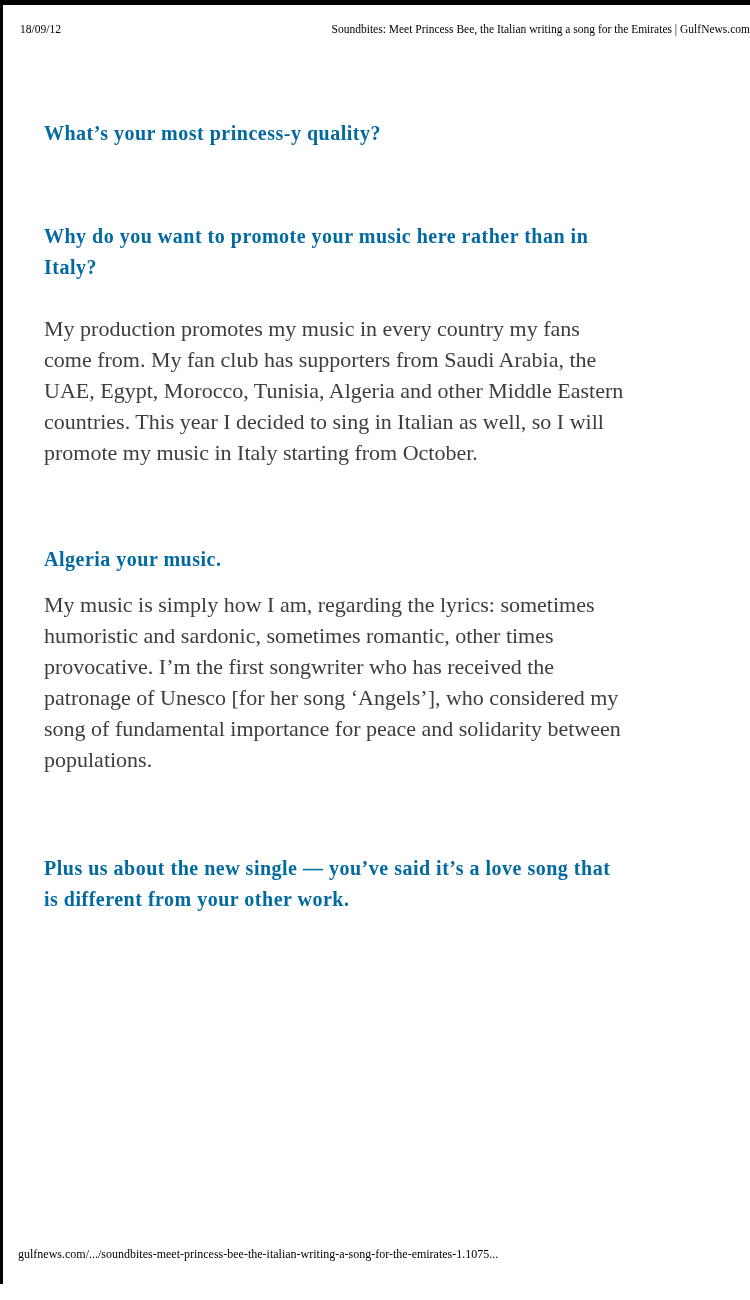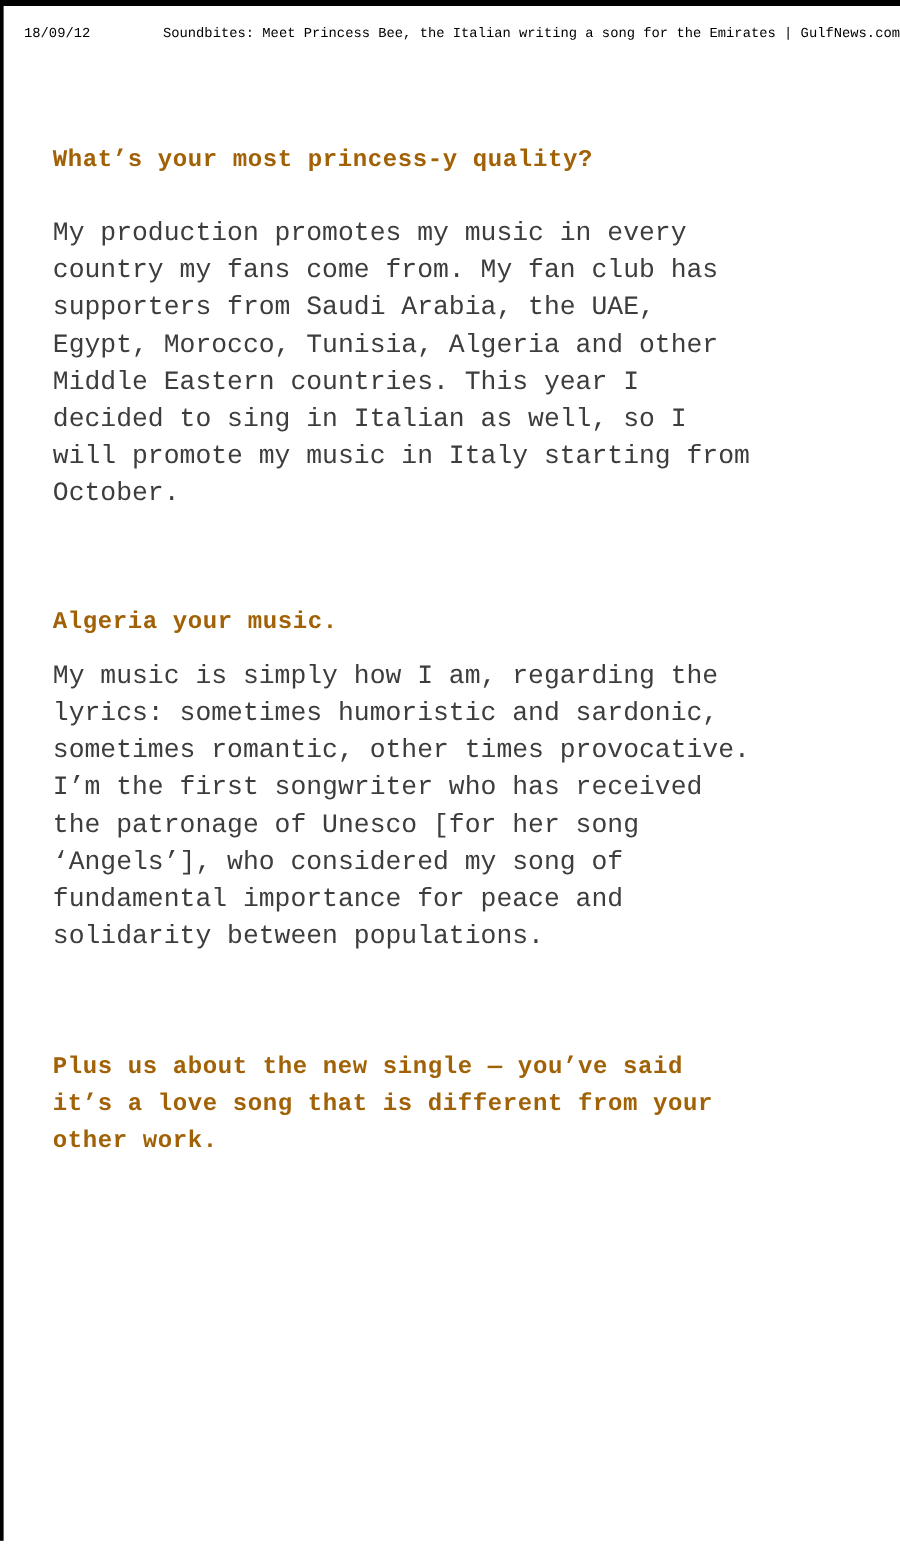--- a/index.html
+++ b/index.html
@@ -3,21 +3,21 @@
 <meta charset="utf-8">
 <style>
   * { box-sizing: border-box; }
   html, body { margin: 0; padding: 0; background: #fff; }
   .page {
     position: relative;
     width: 750px;
     height: 1300px;
     background: #ffffff;
     overflow: hidden;
-    font-family: Liberation Mono, monospace;
+    font-family: Liberation Serif, serif;
   }
   .border-top {
     position: absolute;
     top: 0; left: 0;
     width: 750px; height: 5px;
     background: #000000;
   }
   .border-left {
     position: absolute;
     top: 0; left: 0;
@@ -53,21 +53,21 @@
     font-size: 22px;
     line-height: 31px;
     color: #3d3d3d;
   }
   .question {
     margin: 0;
     font-size: 20px;
     line-height: 31px;
     font-weight: bold;
     letter-spacing: 0.5px;
-    color: #a16207;
+    color: #0369a1;
   }
   .q1 { margin-top: 67px; }
   .a1 { margin-top: 21px; }
   .q2 { margin-top: 72px; }
   .a2 { margin-top: 30px; }
   .q3 { margin-top: 76px; }
   .a3 { margin-top: 14px; }
   .q4 { margin-top: 78px; }
   .print-footer {
     position: absolute;
@@ -87,21 +87,23 @@
 
   <div class="print-header">
     <span class="print-date">18/09/12</span>
     <div class="print-title">Soundbites: Meet Princess Bee, the Italian writing a song for the Emirates | GulfNews.com</div>
   </div>
 
   <div class="content">
 
     <h2 class="question q1">What’s your most princess-y quality?</h2>
 
+    <h2 class="question q2">Why do you want to promote your music here rather than in Italy?</h2>
     <p class="body-text a2">My production promotes my music in every country my fans come from. My fan club has supporters from Saudi Arabia, the UAE, Egypt, Morocco, Tunisia, Algeria and other Middle Eastern countries. This year I decided to sing in Italian as well, so I will promote my music in Italy starting from October.</p>
 
     <h2 class="question q3">Algeria your music.</h2>
     <p class="body-text a3">My music is simply how I am, regarding the lyrics: sometimes humoristic and sardonic, sometimes romantic, other times provocative. I’m the first songwriter who has received the patronage of Unesco [for her song ‘Angels’], who considered my song of fundamental importance for peace and solidarity between populations.</p>
 
     <h2 class="question q4">Plus us about the new single — you’ve said it’s a love song that is different from your other work.</h2>
   </div>
 
+  <div class="print-footer">gulfnews.com/.../soundbites-meet-princess-bee-the-italian-writing-a-song-for-the-emirates-1.1075...</div>
 </div>
 
 </body></html>

